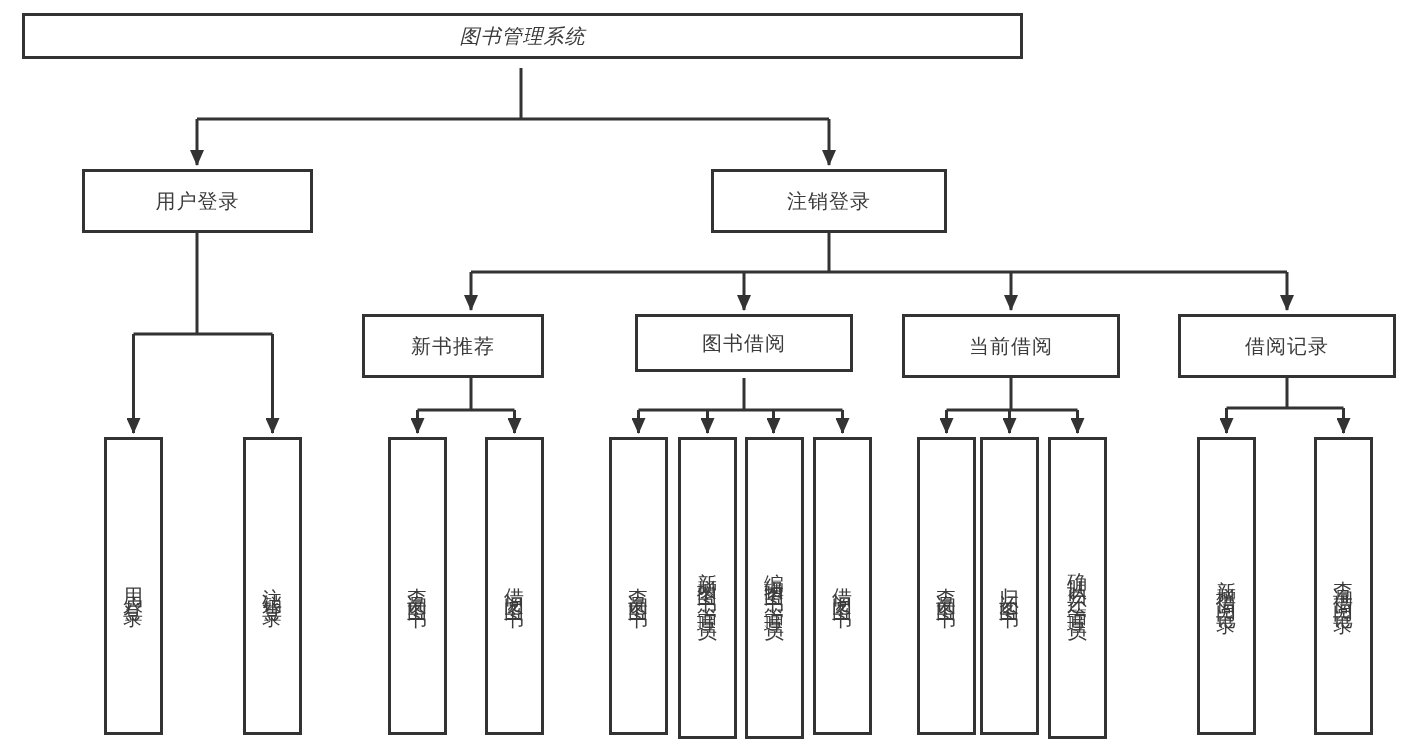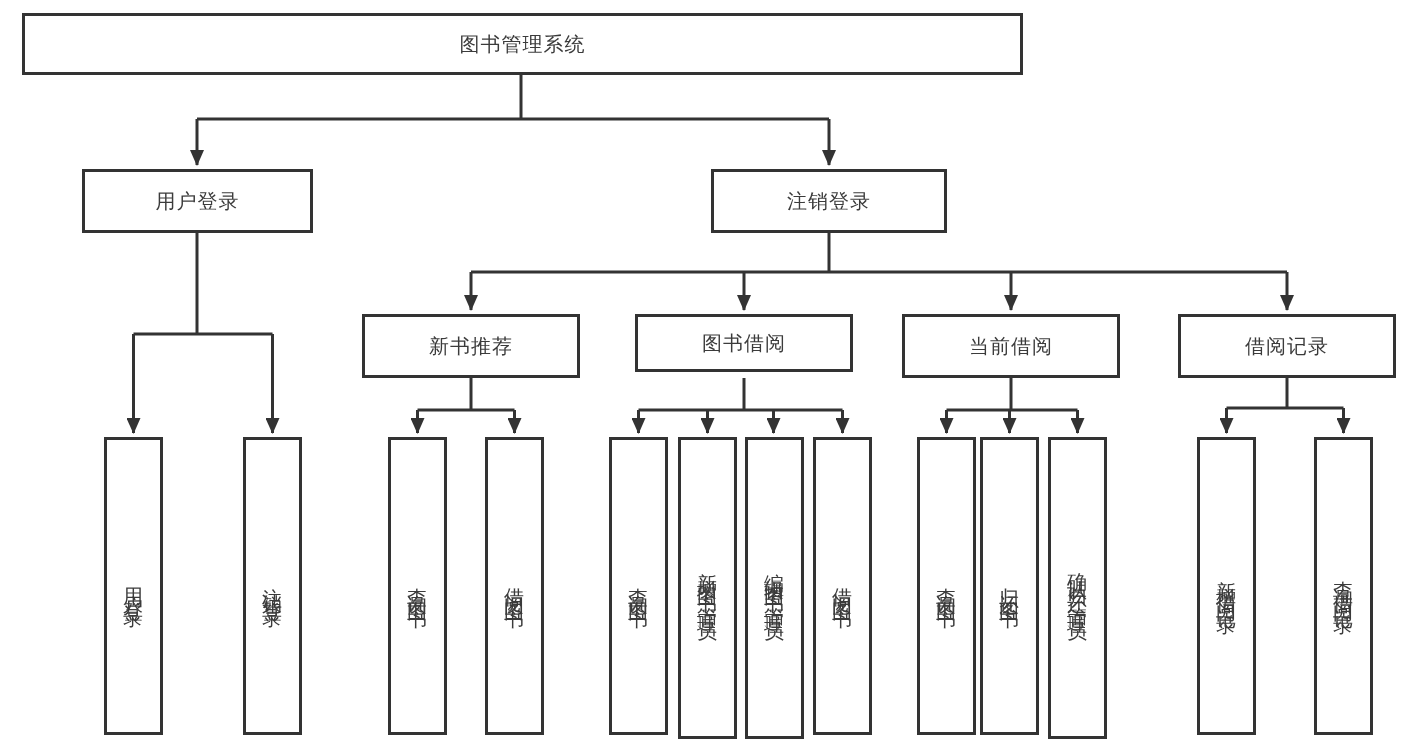--- a/index.html
+++ b/index.html
@@ -108,32 +108,32 @@
       <path d="M1009.5,410 V433" marker-end="url(#arrow)"></path>
       <path d="M1077.5,410 V433" marker-end="url(#arrow)"></path>
 
       <path d="M1287,378 V408"></path>
       <path d="M1226.5,408 H1343.5"></path>
       <path d="M1226.5,408 V433" marker-end="url(#arrow)"></path>
       <path d="M1343.5,408 V433" marker-end="url(#arrow)"></path>
     </g>
   </svg>
 
-  <div class="node" style="left:22px; top:13px; width:1001px; height:62px;">
+  <div class="node" style="left:22px; top:13px; width:1001px; height:46px;font-style:italic;">
     <span>图书管理系统</span>
   </div>
 
   <div class="node" style="left:82px; top:169px; width:231px; height:64px;">
     <span>用户登录</span>
   </div>
   <div class="node" style="left:711px; top:169px; width:236px; height:64px;">
     <span>注销登录</span>
   </div>
 
-  <div class="node" style="left:362px; top:314px; width:218px; height:64px;">
+  <div class="node" style="left:362px; top:314px; width:182px; height:64px;">
     <span>新书推荐</span>
   </div>
   <div class="node" style="left:635px; top:314px; width:218px; height:58px;">
     <span>图书借阅</span>
   </div>
   <div class="node" style="left:902px; top:314px; width:218px; height:64px;">
     <span>当前借阅</span>
   </div>
   <div class="node" style="left:1178px; top:314px; width:218px; height:64px;text-align:center;">
     <span>借阅记录</span>

